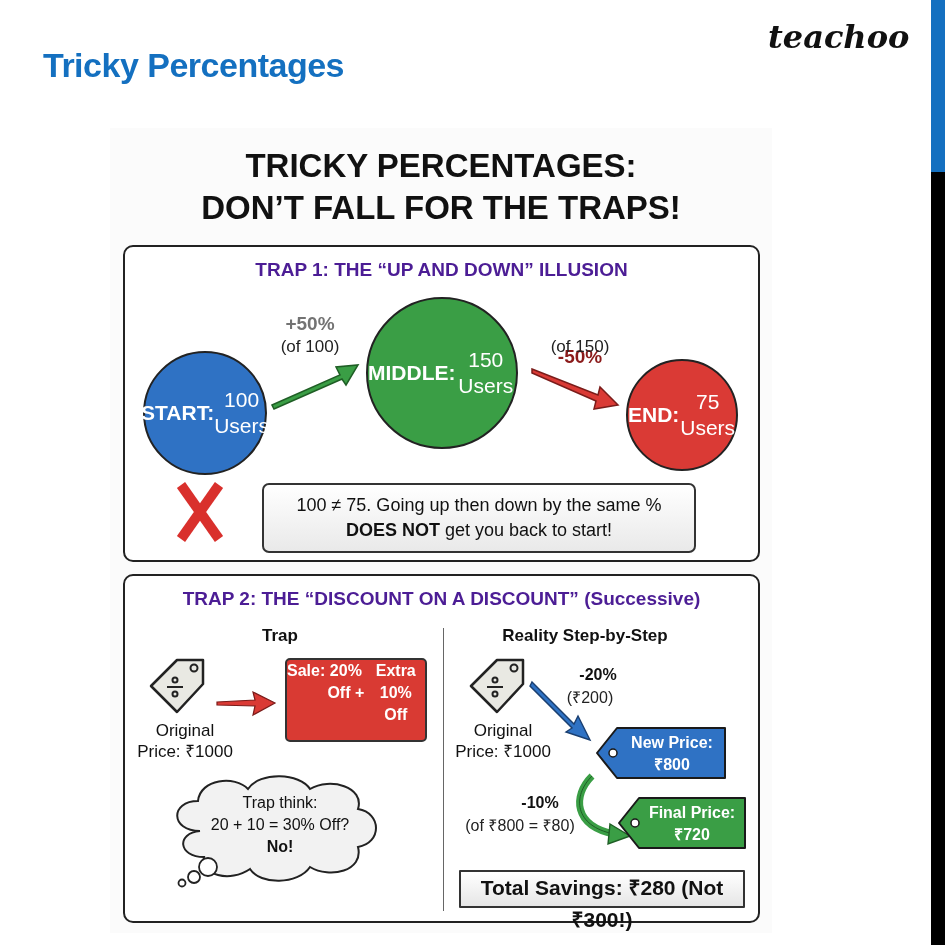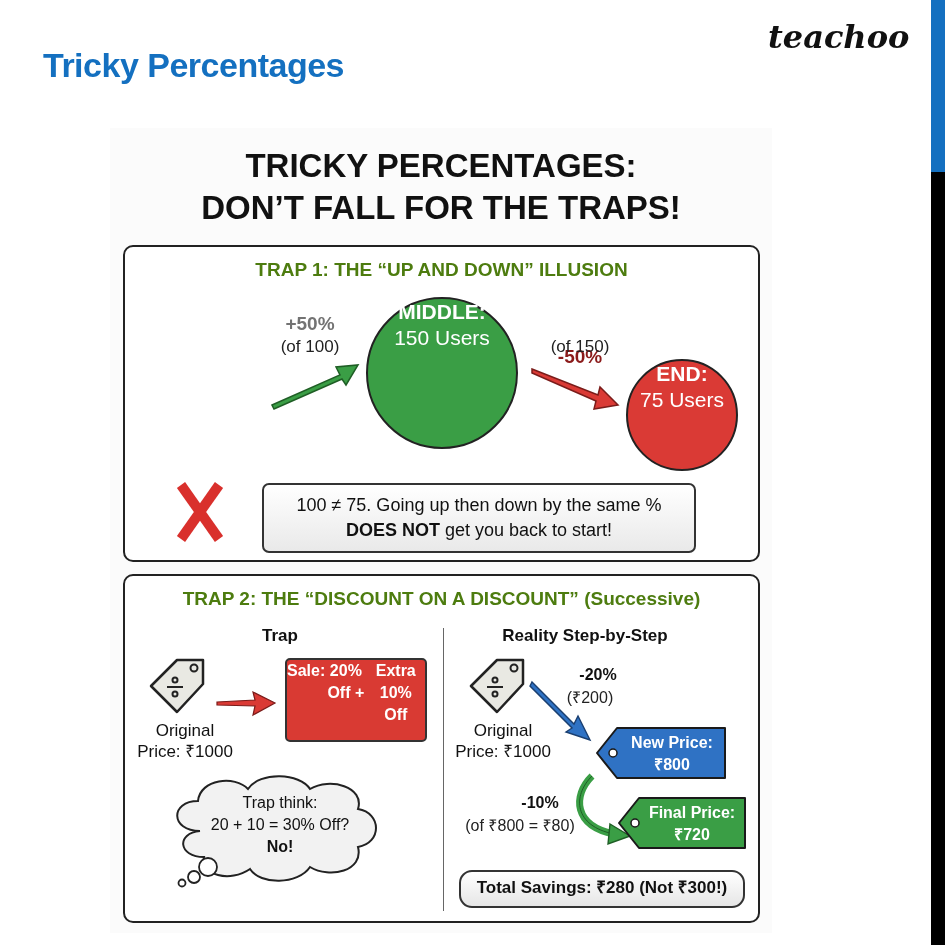--- a/index.html
+++ b/index.html
@@ -8,51 +8,55 @@
   .logo { position:absolute; left:768px; top:18px; font-size:32px; font-weight:bold; font-style:italic; color:#111; font-family:"DejaVu Serif", serif; letter-spacing:0px; }
   .side-bar-blue { position:absolute; left:931px; top:0; width:14px; height:172px; background:#1470c0; }
   .side-bar-black { position:absolute; left:931px; top:172px; width:14px; height:773px; background:#000; }
   .infographic { position:absolute; left:110px; top:128px; width:662px; height:805px; background:#fbfbfb; }
   .main-heading { position:absolute; left:0; width:662px; text-align:center; font-weight:bold; font-size:33px; line-height:40px; color:#111; font-family:"Liberation Sans", sans-serif; }
   .main-heading.l1 { top:18px; }
   .main-heading.l2 { top:60px; }
   .panel { position:absolute; background:#fff; border:2px solid #222; border-radius:10px; }
   .panel1 { left:13px; top:117px; width:633px; height:313px; }
   .panel2 { left:13px; top:446px; width:633px; height:345px; }
-  .panel-title { position:absolute; left:0; width:100%; text-align:center; font-weight:bold; font-size:19px; color:#4d7c0f; }
-  .circle { position:absolute; border-radius:50%; border:2px solid #222; color:#fff; text-align:center; display:flex; flex-direction:column; align-items:center; }
+  .panel-title { position:absolute; left:0; width:100%; text-align:center; font-weight:bold; font-size:19px; color:#4c1d95; }
+  .circle { position:absolute; border-radius:50%; border:2px solid #222; color:#fff; text-align:center; display:flex; flex-direction:row; justify-content:center; align-items:center; }
   .circle .t1 { font-weight:bold; font-size:21px; line-height:26px; }
   .circle .t2 { font-size:21px; line-height:26px; }
   .pct { position:absolute; text-align:center; font-weight:bold; font-size:19px; }
   .sub { position:absolute; text-align:center; font-size:17px; color:#222; }
   .note-box { position:absolute; border:2px solid #333; border-radius:7px; background:linear-gradient(#ffffff,#e9e9e9); text-align:center; font-size:18px; line-height:25px; color:#111; }
   .col-title { position:absolute; text-align:center; font-weight:bold; font-size:17px; color:#111; }
   .label { position:absolute; text-align:center; font-size:17px; line-height:21px; color:#111; }
   .sale-box { position:absolute; background:#d93a33; border:2px solid #333; border-radius:5px; color:#fff; text-align:center; font-weight:bold; font-size:16px; line-height:22px; display:flex; flex-direction:row; justify-content:center; }
   .divider { position:absolute; left:318px; top:52px; width:1px; height:283px; background:#666; }
   .tag-label { position:absolute; color:#fff; text-align:center; font-weight:bold; font-size:16px; line-height:22px; }
   .cloud-text { position:absolute; text-align:center; font-size:16px; line-height:22px; color:#111; }
-  .total-box { position:absolute; border:2px solid #333; border-radius:13px; background:linear-gradient(#ffffff,#e6e6e6); font-weight:bold; font-size:17px; line-height:32px; text-align:center; color:#111; }
+  .total-box { position:absolute; border:2px solid #333; border-radius:1px; background:linear-gradient(#ffffff,#e6e6e6); font-weight:bold; font-size:21px; line-height:32px; text-align:center; color:#111; }
   svg { position:absolute; overflow:visible; }
 </style>
 </head>
 <body>
 
 <div class="slide-title">Tricky Percentages</div>
 <div class="logo">teachoo</div>
 <div class="side-bar-blue"></div>
 <div class="side-bar-black"></div>
 
 <div class="infographic">
   <div class="main-heading l2">DON’T FALL FOR THE TRAPS!</div>
   <div class="main-heading l1">TRICKY PERCENTAGES:</div>
 
   <div class="panel panel1">
     <div class="panel-title" style="top:12px;">TRAP 1: THE “UP AND DOWN” ILLUSION</div>
 
+    <div class="circle" style="left:18px; top:104px; width:120px; height:120px; background:#2f72c4;">
+      <span class="t1">START:</span>
+      <span class="t2">100 Users</span>
+    </div>
 
     <div class="pct" style="left:140px; top:66px; width:90px; color:#737373;">+50%</div>
     <div class="sub" style="left:140px; top:90px; width:90px;">(of 100)</div>
 
     <svg width="100" height="60" style="left:145px; top:110px;">
       <polygon points="2,48 70,18 66,10 88,8 76,28 72,22 4,52" fill="#3a9e45" stroke="#1f5e25" stroke-width="1.5"></polygon>
     </svg>
 
     <div class="circle" style="left:241px; top:50px; width:148px; height:148px; background:#3a9e45;">
       <span class="t1">MIDDLE:</span>

